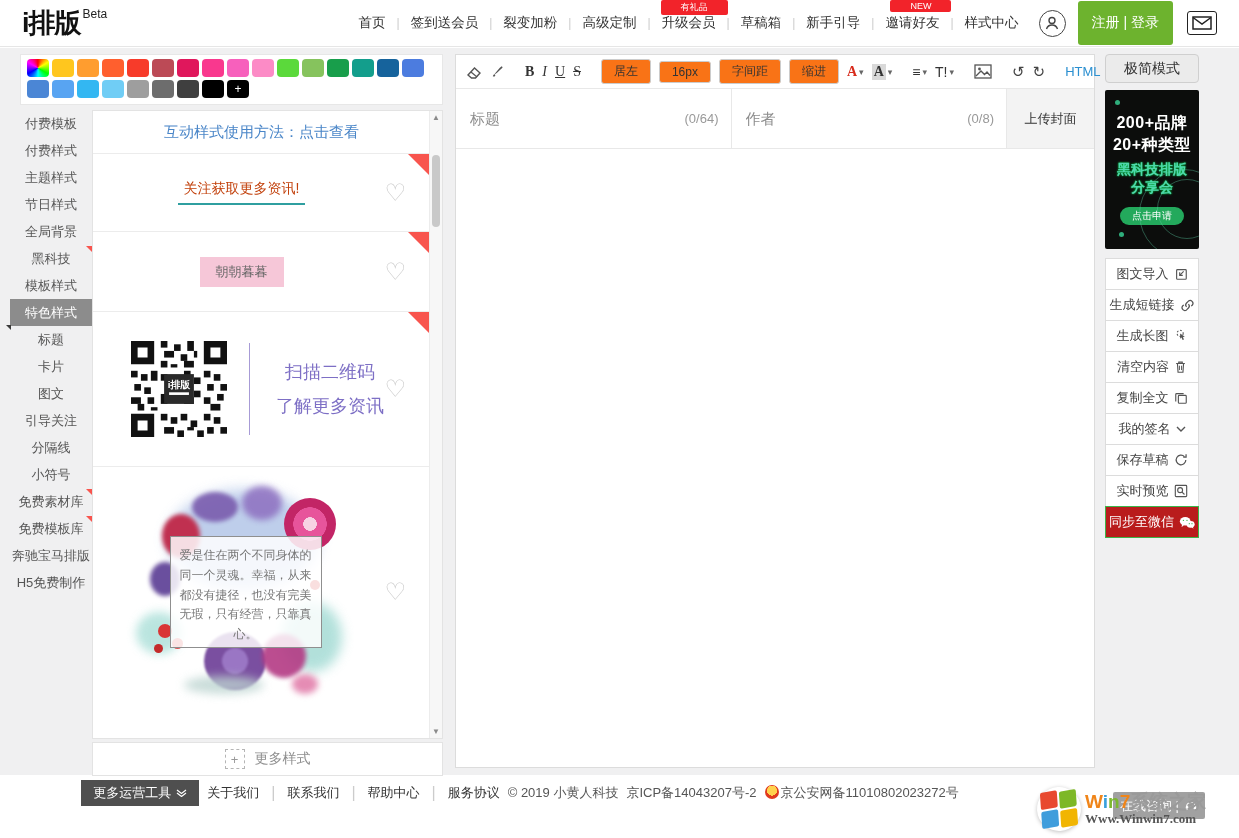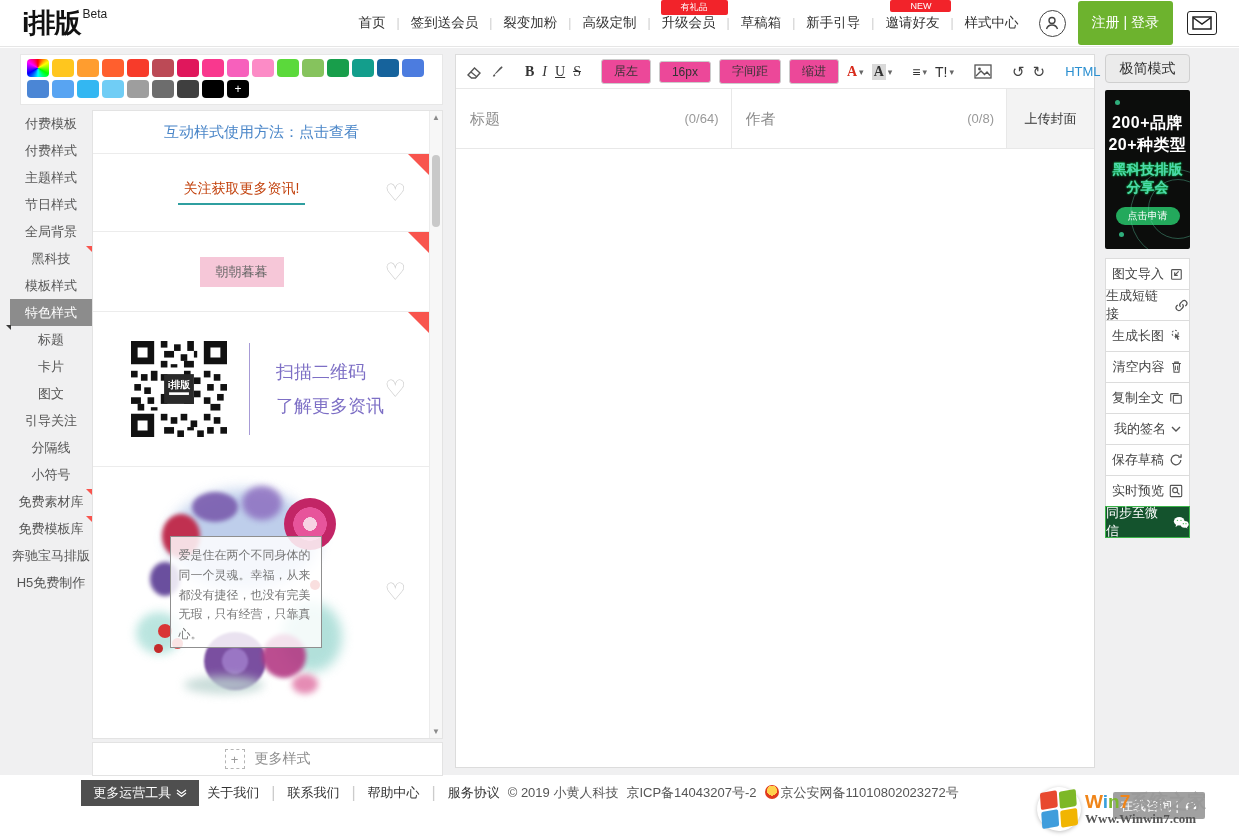--- a/index.html
+++ b/index.html
@@ -34,21 +34,21 @@
   .side-item.selected { background:#8c8c8c; color:#fff; }
   .side-item.selected::after { content:""; position:absolute; left:-4px; bottom:-4px; border-top:5px solid #3a3a3a; border-left:5px solid transparent; }
   .side-item .ribbon-s { position:absolute; top:1px; right:-4px; border-top:10px solid #f8554e; border-left:10px solid transparent; }
 
   
   #style-panel { position:absolute; left:92px; top:62px; width:351px; height:629px; background:#fff; border:1px solid #e3e3e3; }
   .sp-inner { position:absolute; left:0; top:0; width:337px; }
   .sp-scroll { position:absolute; right:0; top:0; bottom:0; width:13px; background:#f7f7f7; border-left:1px solid #ececec; }
   .sp-scroll .arr { position:absolute; left:0; width:12px; text-align:center; font-size:8px; color:#8a8a8a; cursor:pointer; }
   .sp-scroll .thumb { position:absolute; left:2px; top:44px; width:8px; height:72px; background:#c9c9c9; border-radius:4px; cursor:pointer; }
-  .sp-card { position:relative; border-bottom:1px solid #ececec; }
+  .sp-card { position:relative; border-bottom:1px solid #ececec;text-align:center; }
   .ribbon { position:absolute; top:0; right:0; border-top:22px solid #f8554e; border-left:22px solid transparent; }
   .heart { position:absolute; right:24px; top:50%; transform:translateY(-50%); font-size:24px; color:#c9c9c9; cursor:pointer; font-family:"DejaVu Sans",sans-serif; }
   .sp-header { height:43px; display:flex; align-items:center; justify-content:center; }
   .sp-header a { color:#4a86c8; font-size:15px; text-decoration:none; cursor:pointer; }
   .sp-card1 { height:78px; display:flex; align-items:center; justify-content:center; }
   .sp-card1 .follow-text { font-size:14px; color:#c2410c; border-bottom:2px solid #2f9fa0; padding:0 6px 5px; margin-right:40px; }
   .sp-card2 { height:80px; display:flex; align-items:center; justify-content:center; }
   .sp-card2 .pink-label { background:#f6c7d8; color:#666; font-size:13px; padding:6px 16px; margin-right:40px; }
   .sp-card3 { height:155px; display:flex; align-items:center; padding-left:38px; }
   .qr-box { width:96px; height:96px; }
@@ -65,49 +65,49 @@
 
   
   #editor { position:absolute; left:455px; top:6px; width:640px; height:714px; background:#fff; border:1px solid #dcdcdc; display:flex; flex-direction:column; }
   .toolbar { height:34px; border-bottom:1px solid #e8e8e8; display:flex; align-items:center; padding:0 10px; gap:8px; flex-shrink:0; }
   .tb-sep { width:1px; height:16px; background:#ddd; margin:0 2px; }
   .tb-item { display:flex; align-items:center; gap:2px; cursor:pointer; color:#333; font-size:14px; }
   .tb-b { font-weight:bold; font-family:"Liberation Serif",serif; }
   .tb-i { font-style:italic; font-family:"Liberation Serif",serif; }
   .tb-u { text-decoration:underline; font-family:"Liberation Serif",serif; }
   .tb-s { text-decoration:line-through; font-family:"Liberation Serif",serif; }
-  .tb-btn { border:1px solid #ccc; border-radius:3px; font-size:12px; color:#333; padding:3px 12px; cursor:pointer; background:#ec4899; white-space:nowrap; }
+  .tb-btn { border:1px solid #ccc; border-radius:3px; font-size:12px; color:#333; padding:3px 12px; cursor:pointer; background:#f97316; white-space:nowrap; }
   .caret { font-size:9px; color:#666; }
   .tb-red-a { color:#d82c1d; font-weight:bold; font-family:"Liberation Serif",serif; }
   .tb-bg-a { background:#d9d9d9; padding:0 2px; font-weight:bold; font-family:"Liberation Serif",serif; }
   .tb-undo { font-size:15px; color:#444; font-family:"DejaVu Sans",sans-serif; }
   .tb-html { color:#2a8fd0; font-size:13px; }
   .title-row { height:60px; border-bottom:1px solid #e8e8e8; display:flex; flex-shrink:0; }
   .title-field { flex:1; display:flex; align-items:center; padding:0 12px 0 14px; }
   .title-field input { border:none; outline:none; flex:1; font-size:15px; color:#333; font-family:inherit; }
   .title-field input::placeholder { color:#8d8d8d; }
   .count { color:#999; font-size:13px; margin-left:6px; white-space:nowrap; }
   .v-div { width:1px; background:#e8e8e8; }
   .author-field { width:180px; }
   .upload-cover { width:88px; background:#f3f3f3; border-left:1px solid #e8e8e8; display:flex; align-items:center; justify-content:center; font-size:13px; color:#333; cursor:pointer; }
   .editor-body { flex:1; cursor:text; }
   .counter-row { height:26px; border-top:1px solid #e8e8e8; display:flex; align-items:center; justify-content:flex-end; padding-right:10px; color:#b8b8b8; font-size:13px; flex-shrink:0; }
 
   
-  #right-panel { position:absolute; left:1105px; top:6px; width:85px; }
+  #right-panel { position:absolute; left:1105px; top:6px; width:94px; }
   .mode-btn { height:29px; background:#ebebeb; border:1px solid #cfcfcf; border-radius:4px; font-size:14px; color:#333; display:flex; align-items:center; justify-content:center; cursor:pointer; }
   .ad-banner { margin-top:7px; height:159px; background:#0c0d0c; border-radius:2px; text-align:center; padding-top:22px; position:relative; overflow:hidden; cursor:pointer; }
   .ad-line12 { color:#fff; font-size:16px; font-weight:bold; line-height:1.35; letter-spacing:0.5px; }
   .ad-line34 { color:#4fd6ac; font-size:14px; font-weight:bold; line-height:1.3; margin-top:5px; text-shadow:0 0 2px #0f5; }
   .ad-cta { display:inline-block; margin-top:10px; background:#23a95c; color:#fff; font-size:10px; padding:2px 12px; border-radius:9px; }
   .ad-dot { position:absolute; border-radius:50%; border:1px solid rgba(90,200,160,.4); }
   .tools-list { margin-top:10px; }
   .tool-btn { height:32px; margin-top:-1px; background:#fff; border:1px solid #dcdcdc; display:flex; align-items:center; justify-content:center; gap:5px; font-size:13px; color:#444; cursor:pointer; }
   .tool-btn svg { flex-shrink:0; }
-  .tool-btn.primary { background:#14532d; border-color:#3cb54a; color:#fff;font-family:Liberation Serif, serif; }
+  .tool-btn.primary { background:#b91c1c; border-color:#3cb54a; color:#fff;font-family:Liberation Serif, serif; }
   #chat-btn { position:absolute; left:1113px; top:744px; width:92px; height:27px; background:rgba(145,145,145,.85); border-radius:2px; color:#fff; font-size:13px; display:flex; align-items:center; justify-content:center; gap:5px; cursor:pointer; }
 
   
   #footer { position:absolute; left:0; top:776px; width:1040px; height:34px; display:flex; align-items:center; justify-content:center; gap:8px; background:transparent; }
   .footer-tools-btn { background:#4f4f4f; color:#fff; font-size:13px; padding:4px 12px; display:flex; align-items:center; gap:5px; cursor:pointer; }
   .f-link { font-size:13px; color:#333; cursor:pointer; white-space:nowrap; }
   .f-sep { color:#ccc; }
   .f-text { font-size:13px; color:#555; white-space:nowrap; }
   .police-badge { width:14px; height:14px; border-radius:50%; background:radial-gradient(circle at 50% 40%, #ffd24d 0 45%, #e03a1e 46% 100%); display:inline-block; vertical-align:-2px; margin-right:2px; }
 

